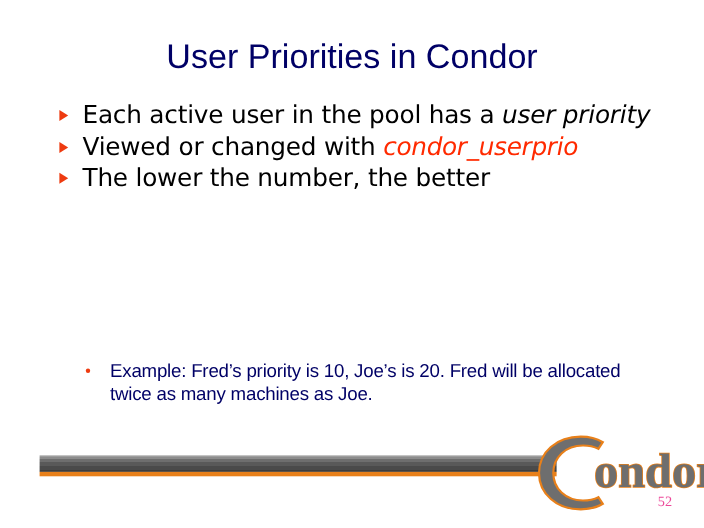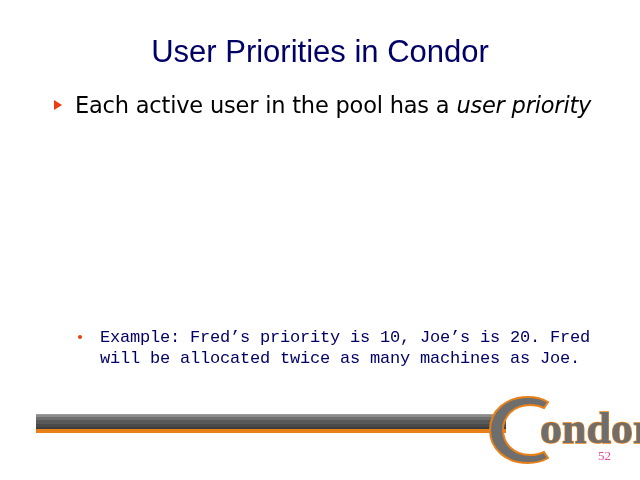--- a/index.html
+++ b/index.html
@@ -86,21 +86,21 @@
     position: absolute;
     left: 74px;
     top: 327px;
     width: 520px;
   }
 
   .subbullet-row {
     position: relative;
     padding-left: 26px;
     color: #000066;
-    font-family: Liberation Mono, monospace;
+    font-family: Liberation Sans, sans-serif;
     font-size: 17px;
     line-height: 21px;
     letter-spacing: -0.2px;
   }
 
   .subbullet-marker {
     position: absolute;
     left: 4px;
     top: 8px;
     width: 4px;
@@ -165,21 +165,29 @@
 
   <div id="slide-title">User Priorities in Condor</div>
 
   <div id="body-block">
 
     <div class="bullet-row">
       <span class="bullet-marker"></span>
       <span class="bullet-text"><span>Each active user in the pool has a </span><span class="it">user priority</span></span>
     </div>
 
-
+    <div class="bullet-row">
+      <span class="bullet-marker"></span>
+      <span class="bullet-text"><span>Viewed or changed with </span><span class="code-red">condor_userprio</span></span>
+    </div>
+
+    <div class="bullet-row">
+      <span class="bullet-marker"></span>
+      <span class="bullet-text">The lower the number, the better</span>
+    </div>
 
 
   </div>
 
   <div id="sub-block">
     <div class="subbullet-row">
       <span class="subbullet-marker"></span>
       <span class="bullet-text">Example: Fred’s priority is 10, Joe’s is 20.  Fred will be allocated twice as many machines as Joe.</span>
     </div>
   </div>

